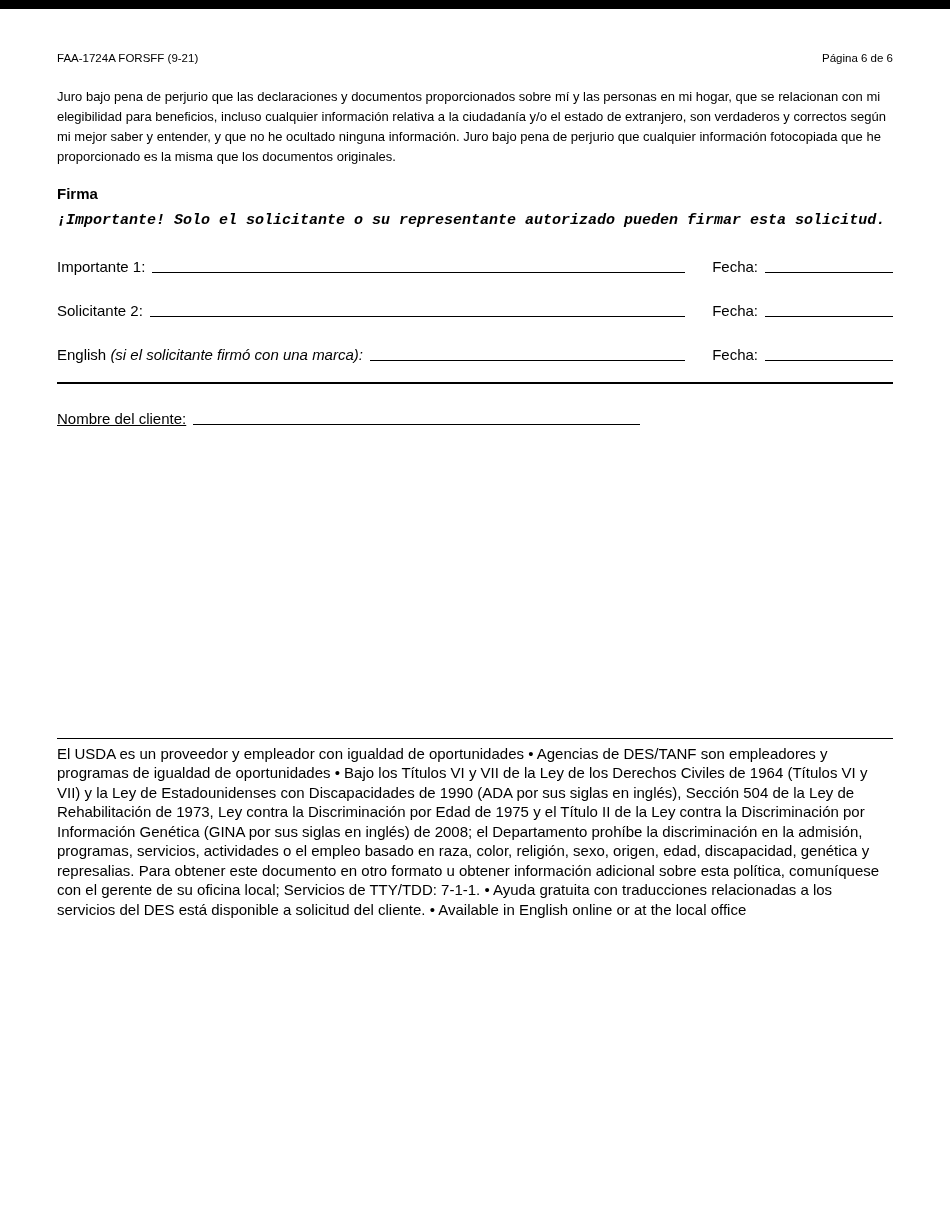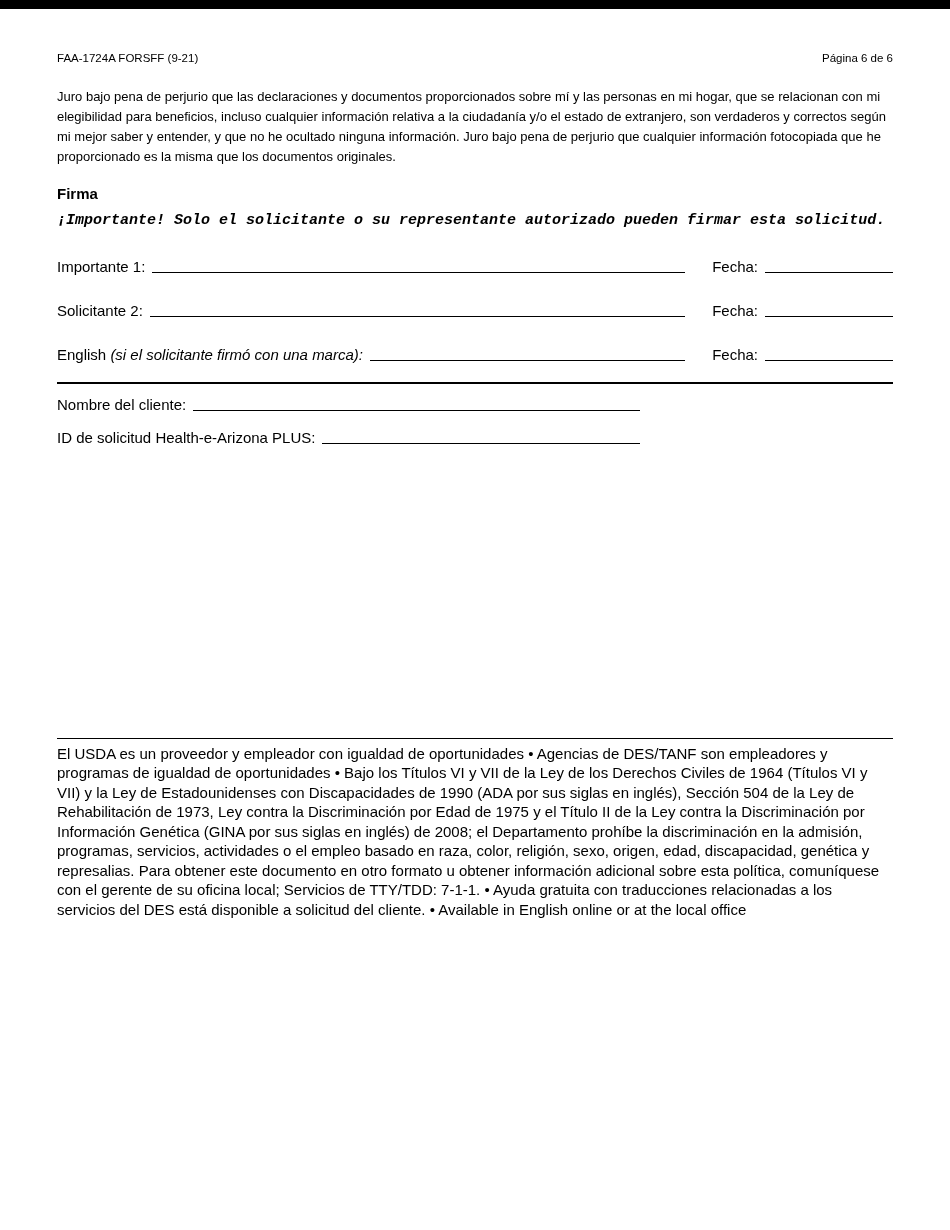--- a/index.html
+++ b/index.html
@@ -88,21 +88,21 @@
   }
   .client-row {
     display: flex;
     align-items: flex-end;
     font-size: 15px;
     line-height: 20px;
     height: 20px;
     width: 583px;
     margin-top: 13px;
   }
-  .client-row.first { margin-top: 11px; }
+  .client-row.first { margin-top: 25px; text-decoration: underline; }
   .spacer { flex: 1 1 auto; }
   .footer-rule {
     border-top: 1px solid #000000;
     width: 100%;
   }
   .footer-text {
     font-size: 15px;
     line-height: 19.5px;
     margin-top: 5px;
   }
@@ -147,24 +147,20 @@
       <span class="date-line"></span>
     </div>
 
     <div class="thick-rule"></div>
 
     <div class="client-row first">
       <span class="lbl">Nombre del cliente:</span>
       <span class="fill-line"></span>
     </div>
 
-    <div class="client-row">
-      <span class="lbl">ID de solicitud Health-e-Arizona PLUS:</span>
-      <span class="fill-line"></span>
-    </div>
 
     <div class="spacer"></div>
 
     <div class="footer-rule"></div>
 
     <p class="footer-text">El USDA es un proveedor y empleador con igualdad de oportunidades • Agencias de DES/TANF son empleadores y programas de igualdad de oportunidades • Bajo los Títulos VI y VII de la Ley de los Derechos Civiles de 1964 (Títulos VI y VII) y la Ley de Estadounidenses con Discapacidades de 1990 (ADA por sus siglas en inglés), Sección 504 de la Ley de Rehabilitación de 1973, Ley contra la Discriminación por Edad de 1975 y el Título II de la Ley contra la Discriminación por Información Genética (GINA por sus siglas en inglés) de 2008; el Departamento prohíbe la discriminación en la admisión, programas, servicios, actividades o el empleo basado en raza, color, religión, sexo, origen, edad, discapacidad, genética y represalias. Para obtener este documento en otro formato u obtener información adicional sobre esta política, comuníquese con el gerente de su oficina local; Servicios de TTY/TDD: 7-1-1. • Ayuda gratuita con traducciones relacionadas a los servicios del DES está disponible a solicitud del cliente. • Available in English online or at the local office</p>
 
   </div>
 </div>
 

